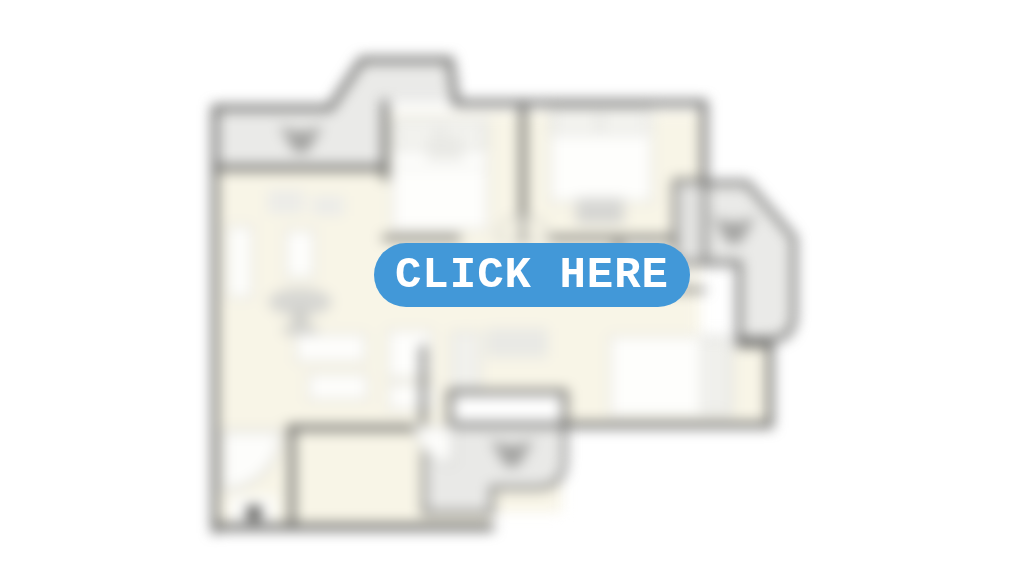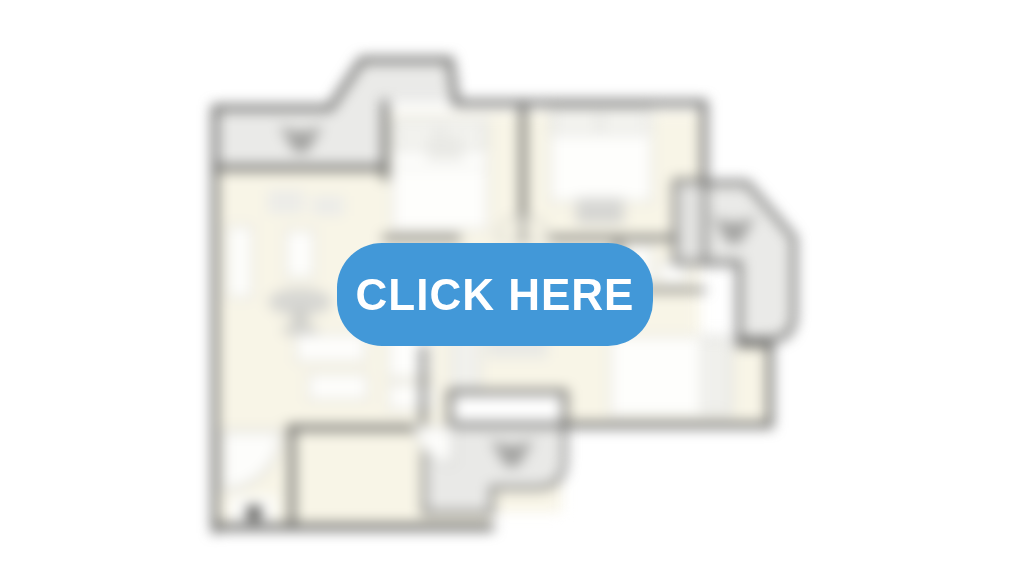--- a/index.html
+++ b/index.html
@@ -5,24 +5,24 @@
   html,body{margin:0;padding:0;background:#ffffff;}
   .stage{
     position:relative;width:1024px;height:576px;overflow:hidden;
     background:#ffffff;font-family:"Liberation Sans",sans-serif;
   }
   .floorplan-svg{
     position:absolute;left:0;top:0;
     filter:blur(6.5px);
   }
   .cta-button{
-    position:absolute;left:337px;top:243px;width:316px;height:103px;
+    position:absolute;left:374px;top:243px;width:316px;height:64px;
     border-radius:45px;border:none;
     display:flex;align-items:center;justify-content:center;
-    font-family:Liberation Sans, sans-serif;
+    font-family:Liberation Mono, monospace;
     font-size:44px;font-weight:bold;letter-spacing:1px;
     cursor:pointer;
   }
 </style>
 </head>
 <body>
 
 <div class="stage">
 
   <svg class="floorplan-svg" width="1024" height="576" viewBox="0 0 1024 576" aria-hidden="true">

